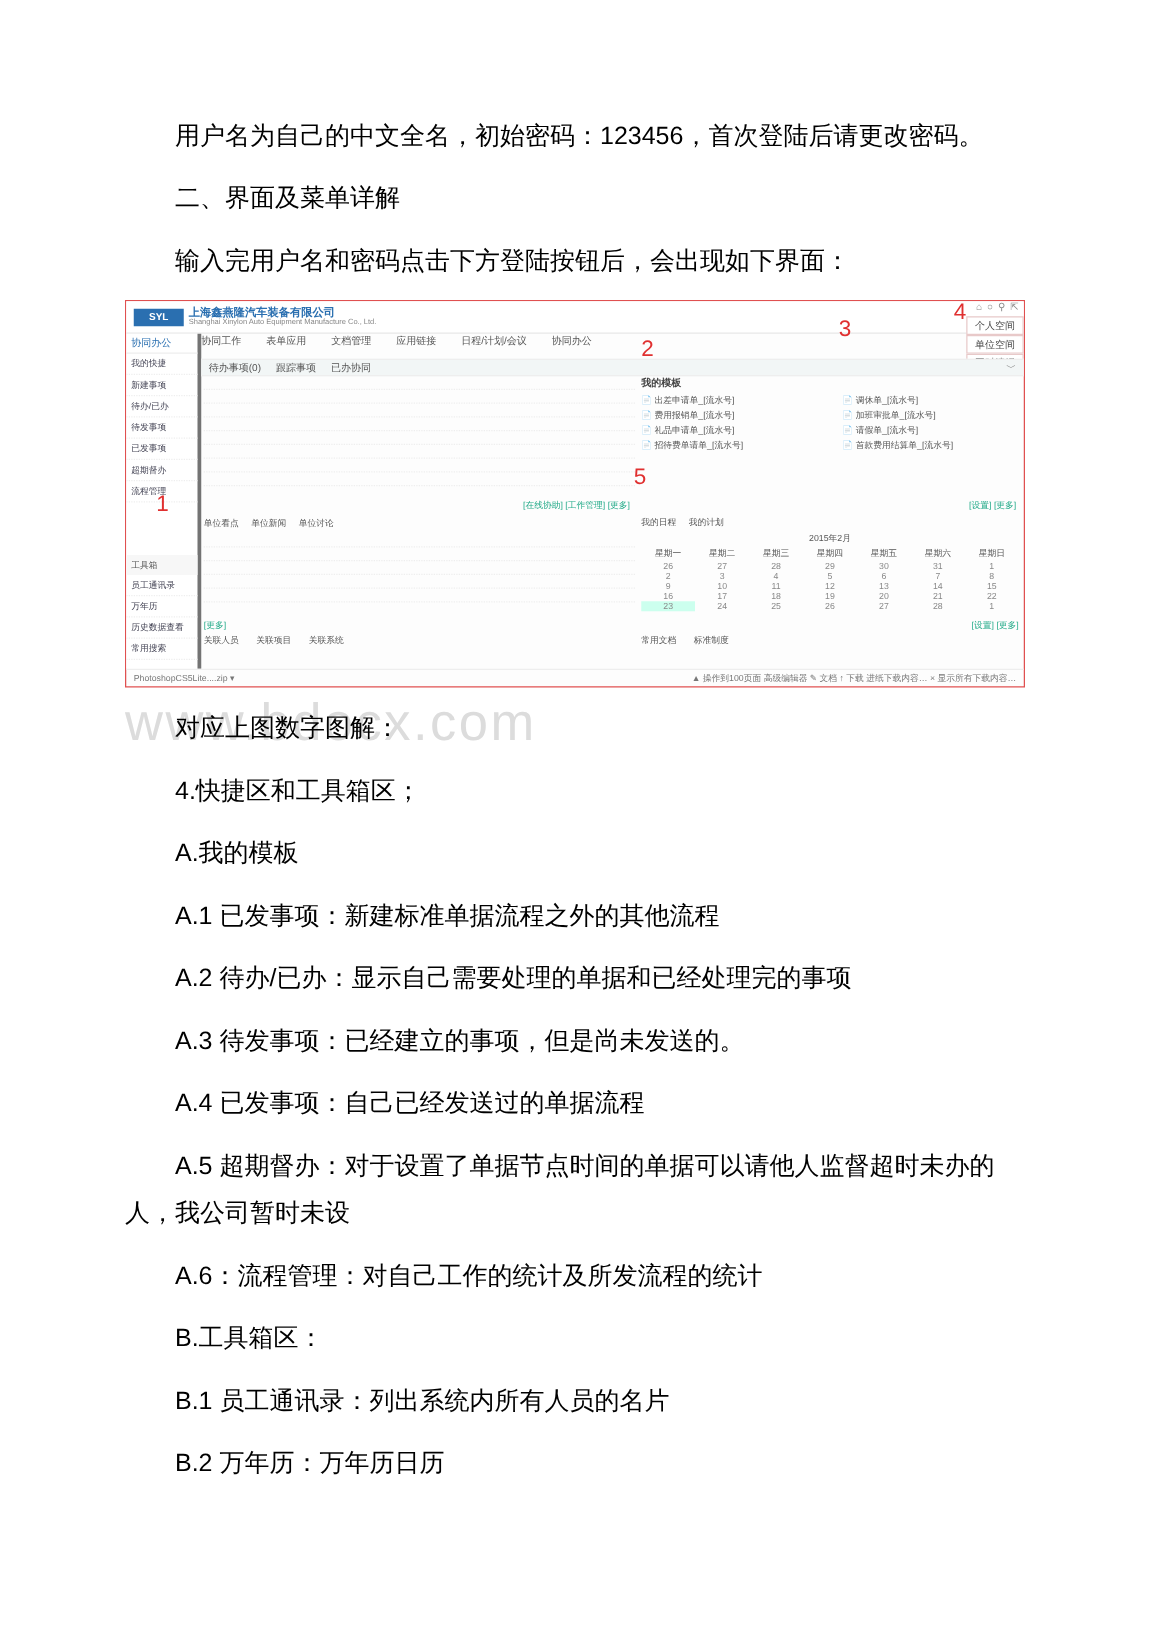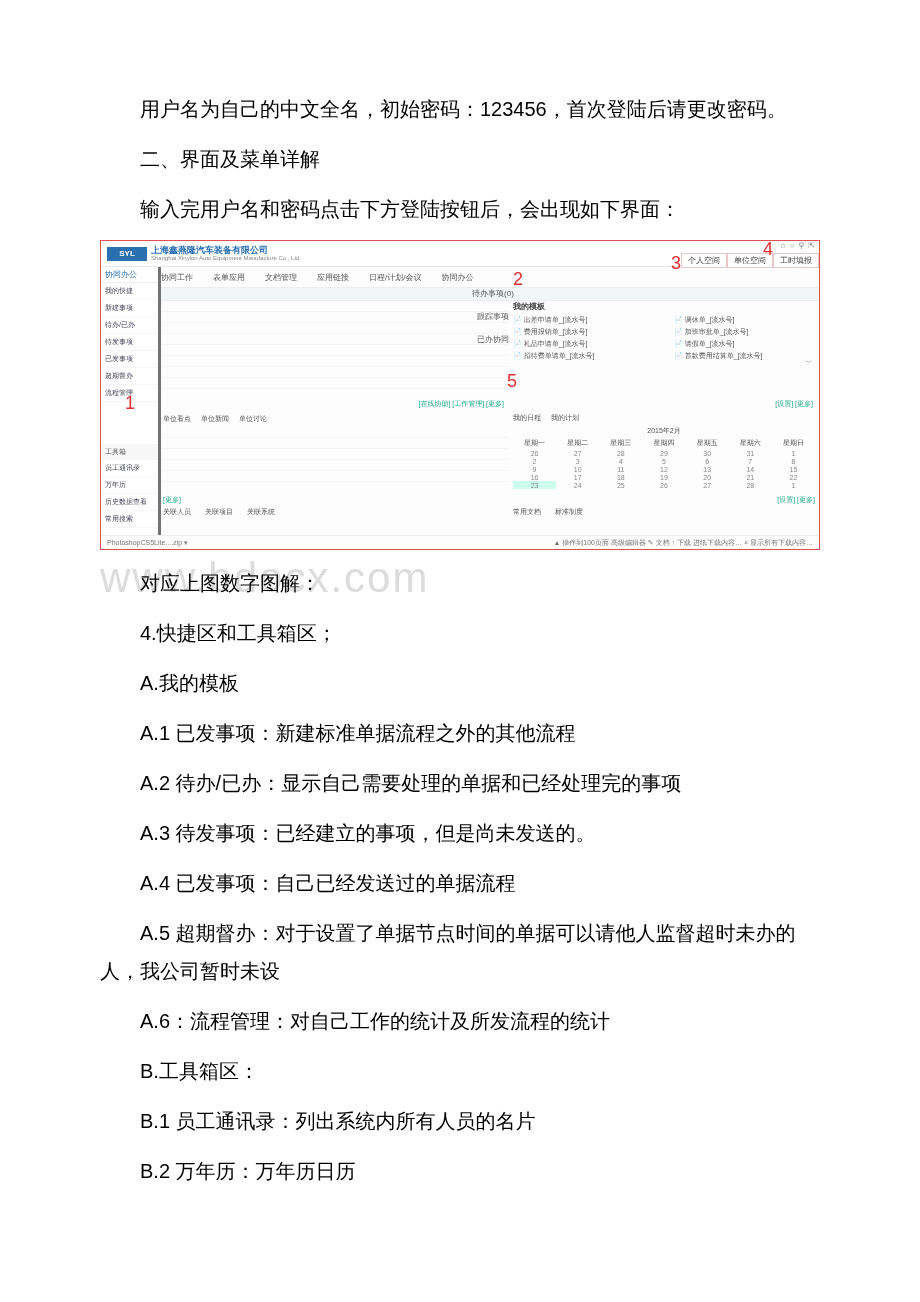--- a/index.html
+++ b/index.html
@@ -56,47 +56,47 @@
     .ss-sub   { font-size: 6px; color: #888; }
     .ss-top-icons {
       position: absolute; top: 0; right: 0; height: 12px; width: 50px;
       display: flex; justify-content: flex-end; gap: 4px; padding-right: 4px;
       color: #888; font-size: 8px;
     }
     .ss-spacetabs {
       position: absolute; top: 12px; right: 0;
       display: flex; gap: 0;
       font-size: 8px;
+      flex-direction: column;
     }
     .ss-spacetabs span {
       border: 1px solid #e8c9c9; padding: 1px 6px; background: #fff;
     }
     .ss-mainnav {
       position: absolute; top: 26px; left: 60px; height: 20px;
-      display: flex; gap: 20px; align-items: center;
+      display: flex; gap: 20px; align-items: flex-start;
       font-size: 8px; color: #555;
     }
     .ss-sidebar {
       position: absolute; top: 26px; left: 0; width: 60px; bottom: 14px;
       border-right: 3px solid #737373;
       background: #fff;
     }
     .ss-side-top { font-size: 8px; padding: 2px 4px; color: #2a6fb0; border-bottom: 1px solid #eee; }
     .ss-side-item {
       font-size: 7px; padding: 3px 4px; color: #445; border-bottom: 1px dotted #eee;
     }
     .ss-side-toolhead { font-size: 7px; padding: 3px 4px; color: #555; background: #f7f7f7; }
     .ss-tabs {
       position: absolute; top: 46px; left: 60px; right: 0; height: 14px;
       display: flex; gap: 12px; padding-left: 6px;
       font-size: 8px; color: #555;
       border-top: 1px solid #eee; border-bottom: 1px solid #eee;
       align-items: center;
       background: #f2f6f6;
-      flex-direction: column;
     }
     .ss-tabs .mini { margin-left: auto; margin-right: 6px; color: #888; }
     .ss-panel-left {
       position: absolute; top: 60px; left: 62px; width: 345px; height: 96px;
     }
     .ss-panel-right {
       position: absolute; top: 60px; left: 412px; right: 4px; height: 96px;
     }
     .ss-panel-title { font-size: 8px; font-weight: bold; color: #444; margin-bottom: 3px; }
     .row { height: 11px; border-bottom: 1px dotted #eee; }

